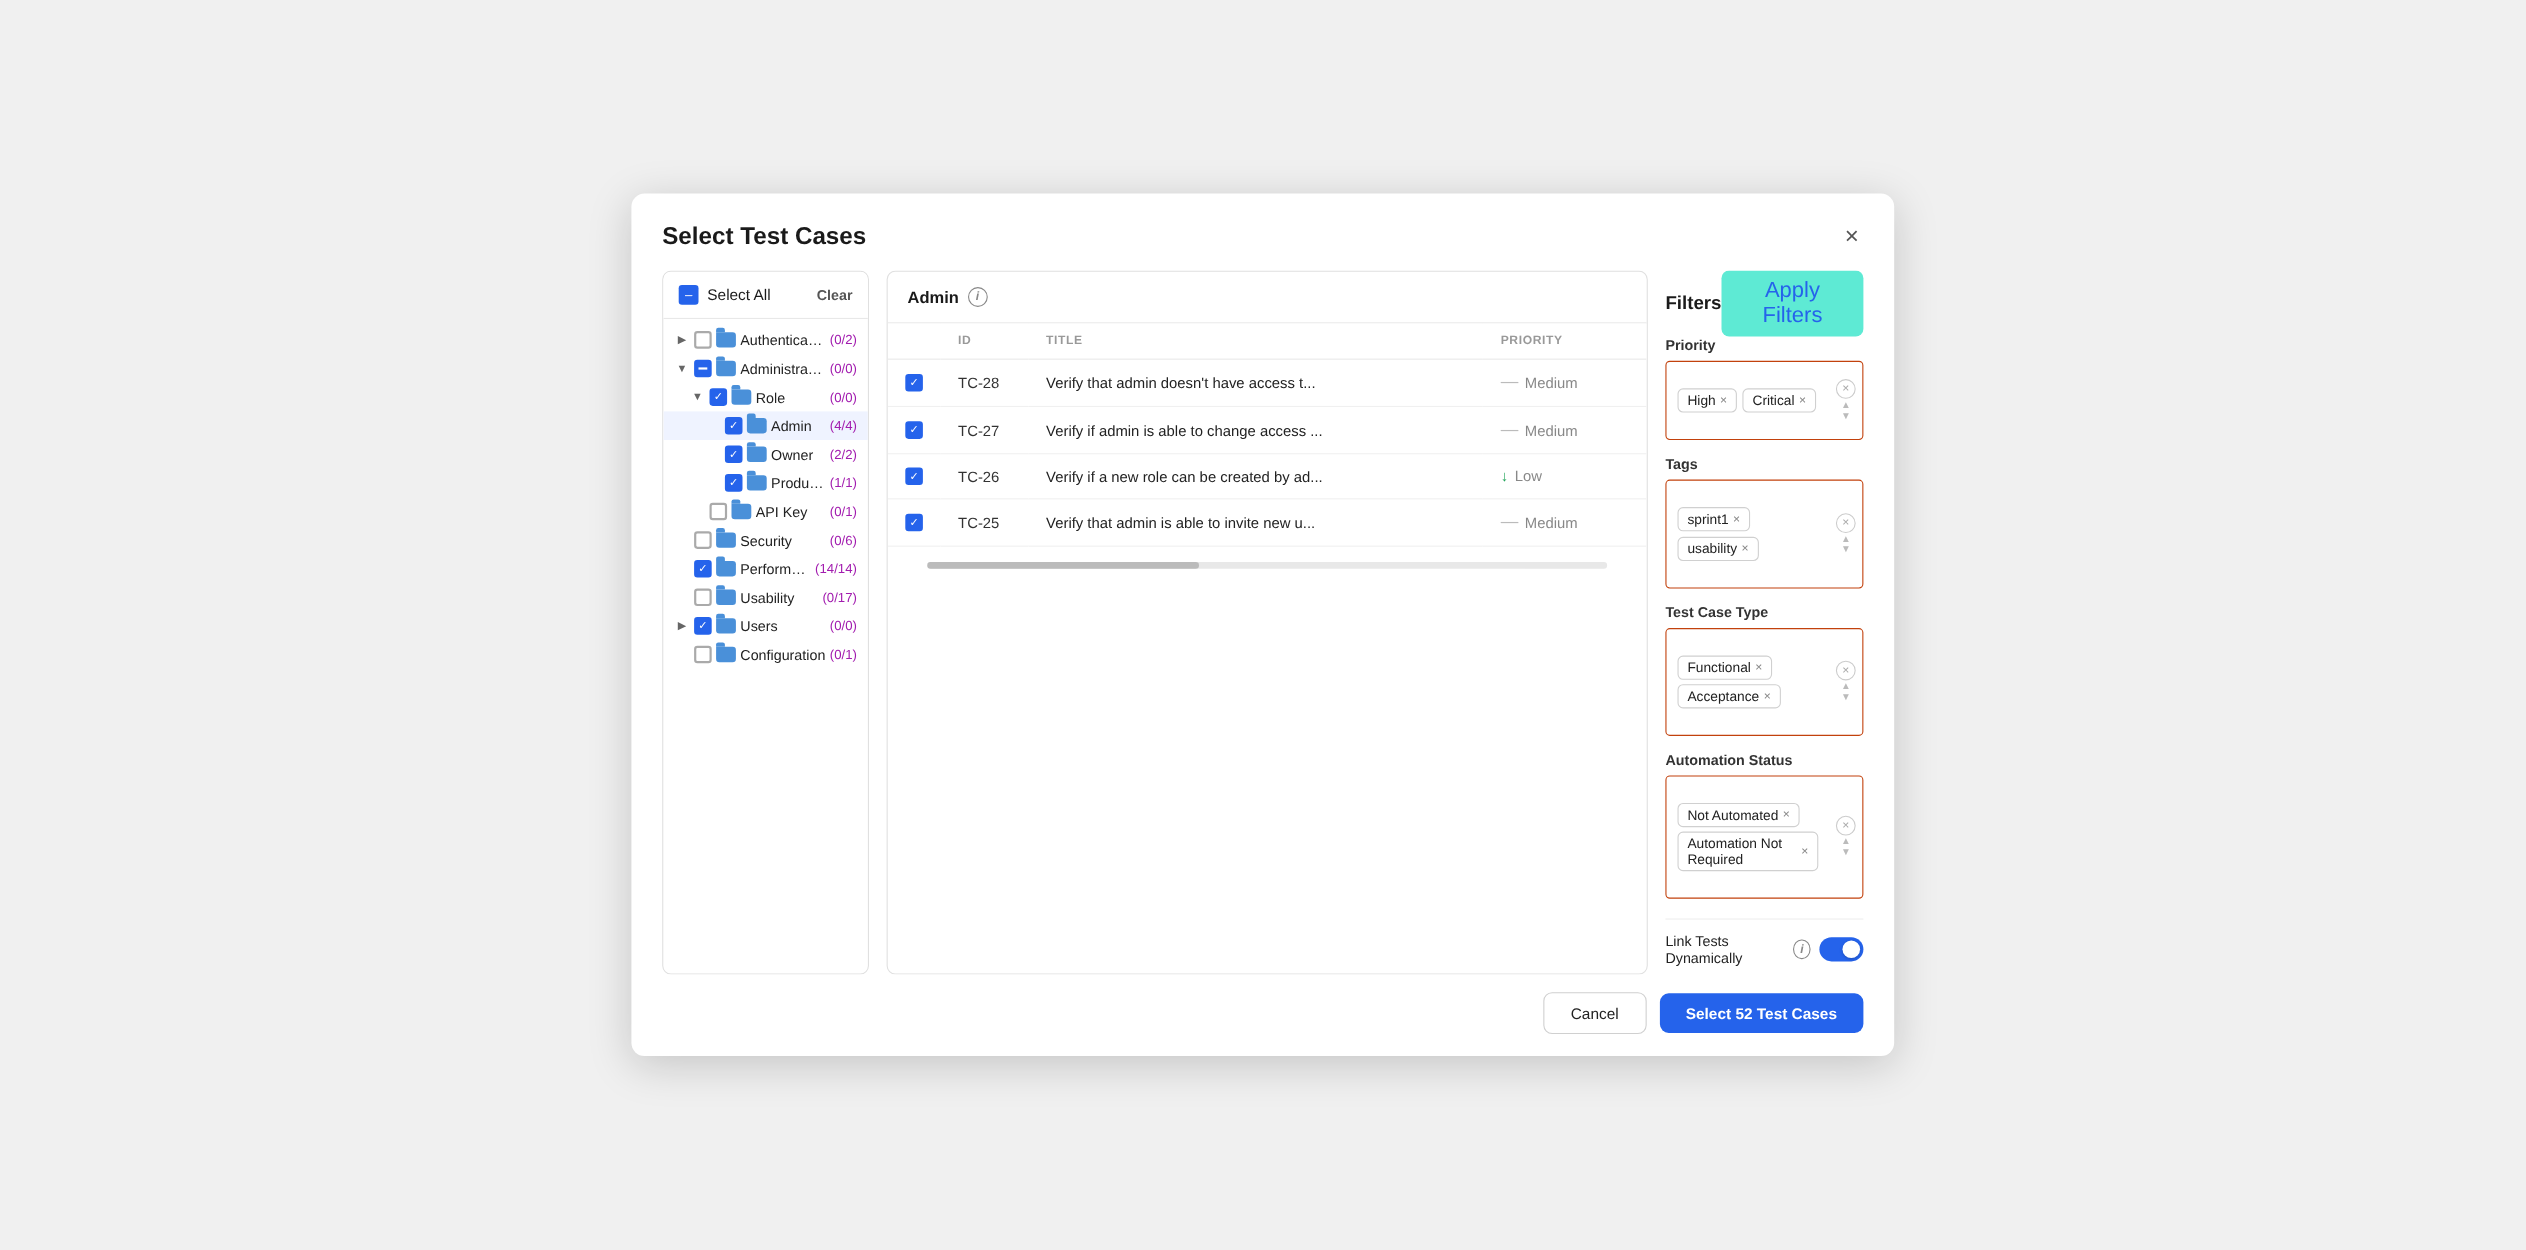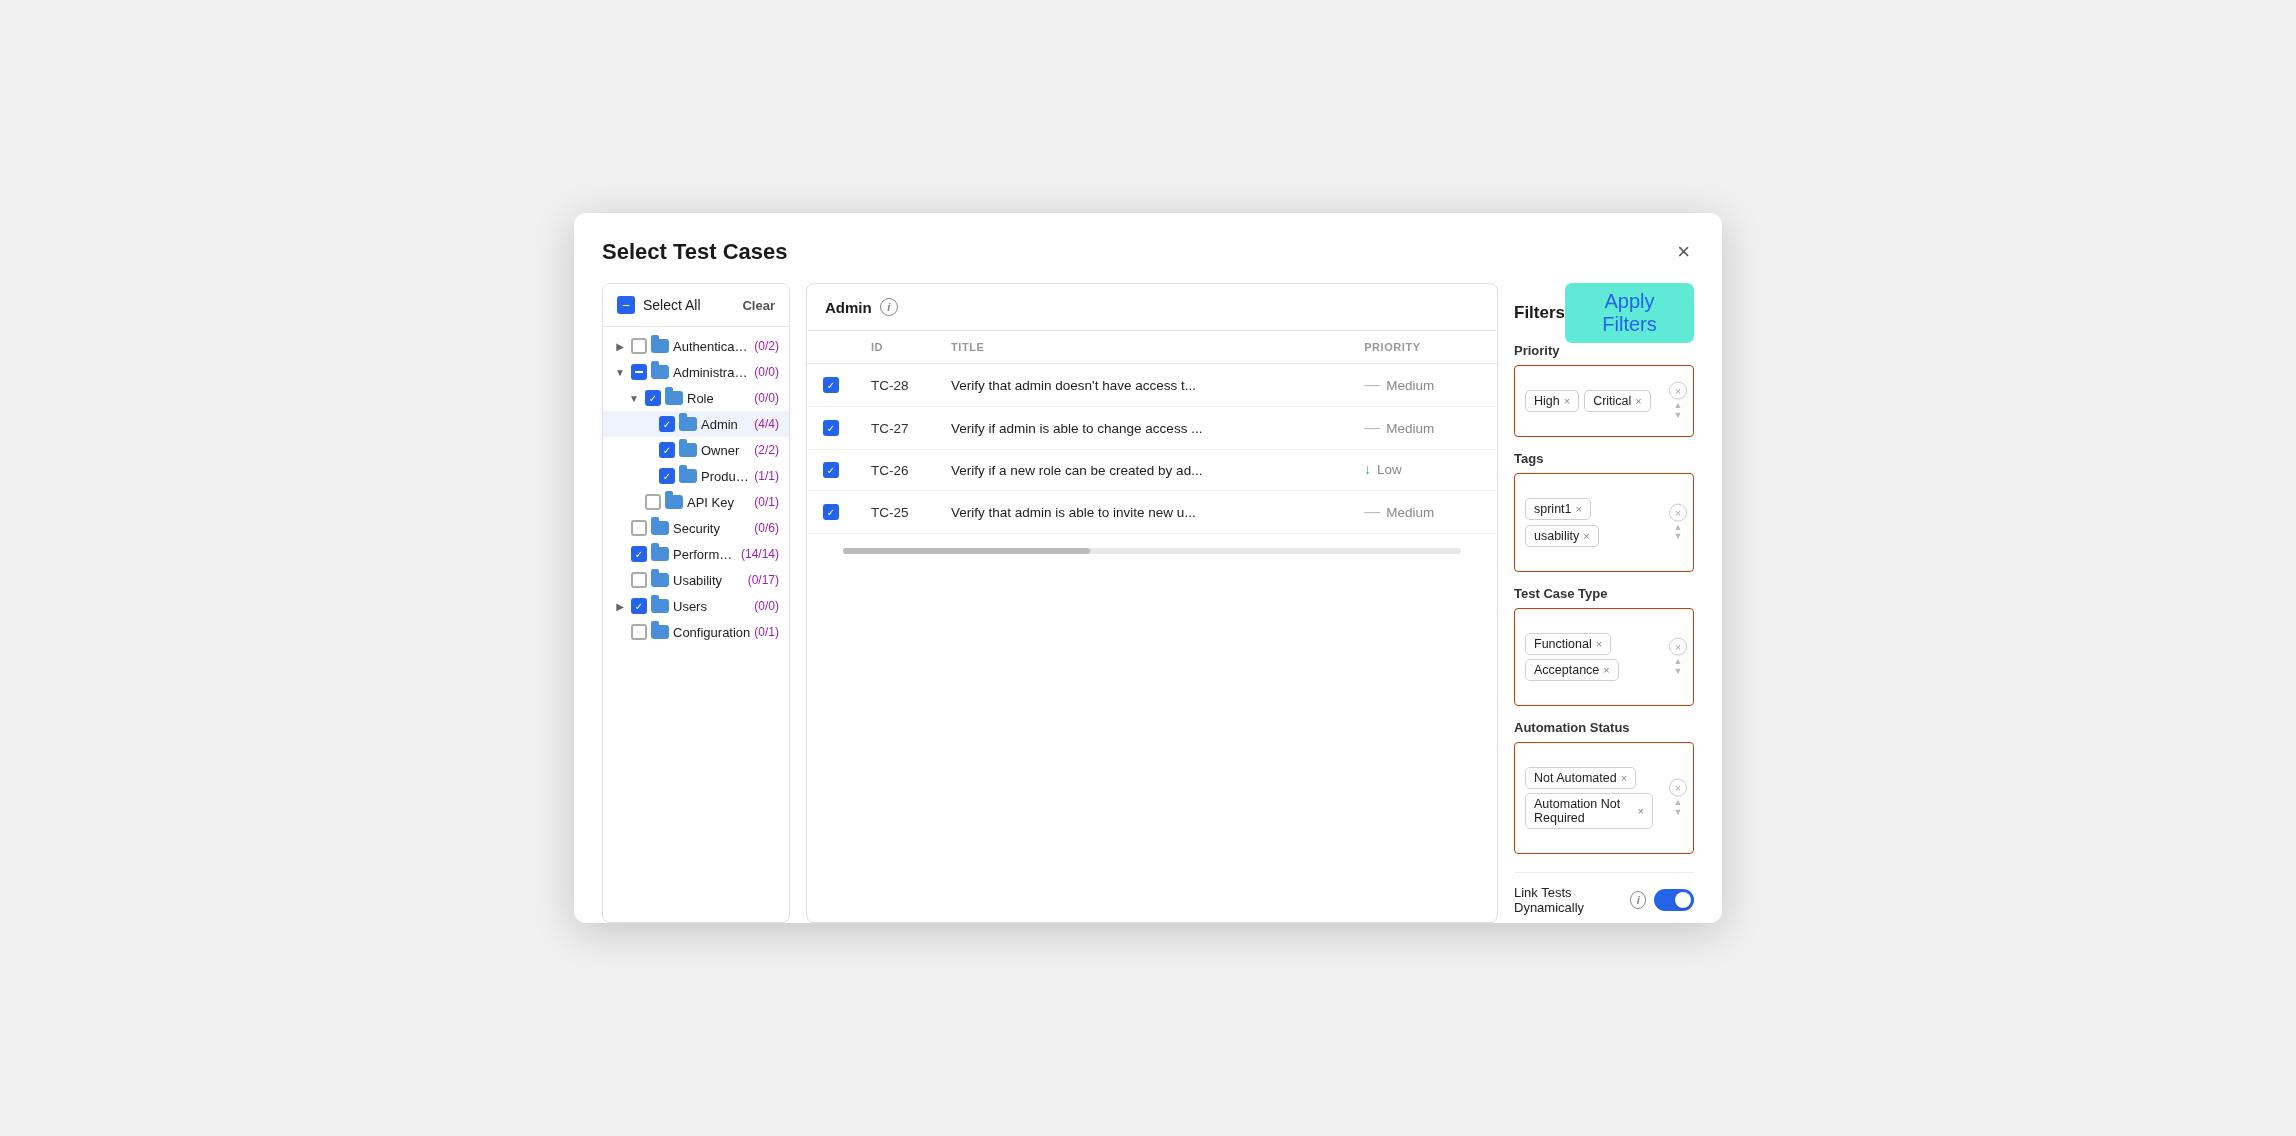--- a/index.html
+++ b/index.html
@@ -746,14 +746,18 @@
         <div class="link-dynamic-label">
           <span>Link Tests Dynamically</span>
           <div class="info-icon">i</div>
         </div>
         <div class="toggle-on"></div>
       </div>
 
     </div>
   </div>
 
+  <div class="modal-footer">
+    <button class="cancel-btn">Cancel</button>
+    <button class="select-cases-btn">Select 52 Test Cases</button>
+  </div>
 
 </div>
 
 </body></html>

